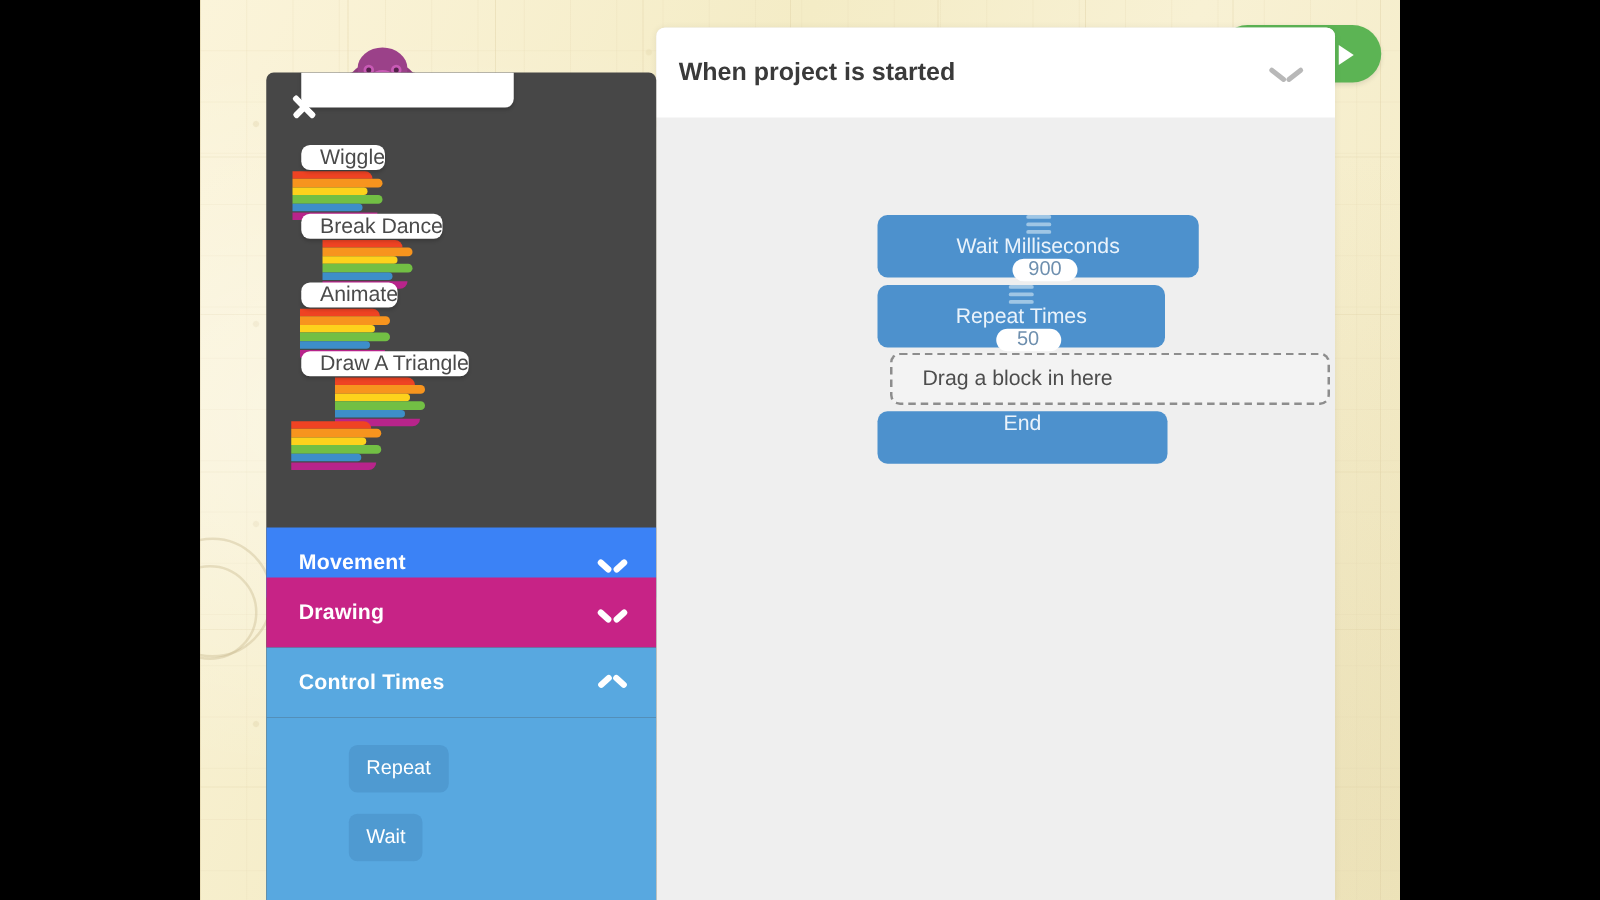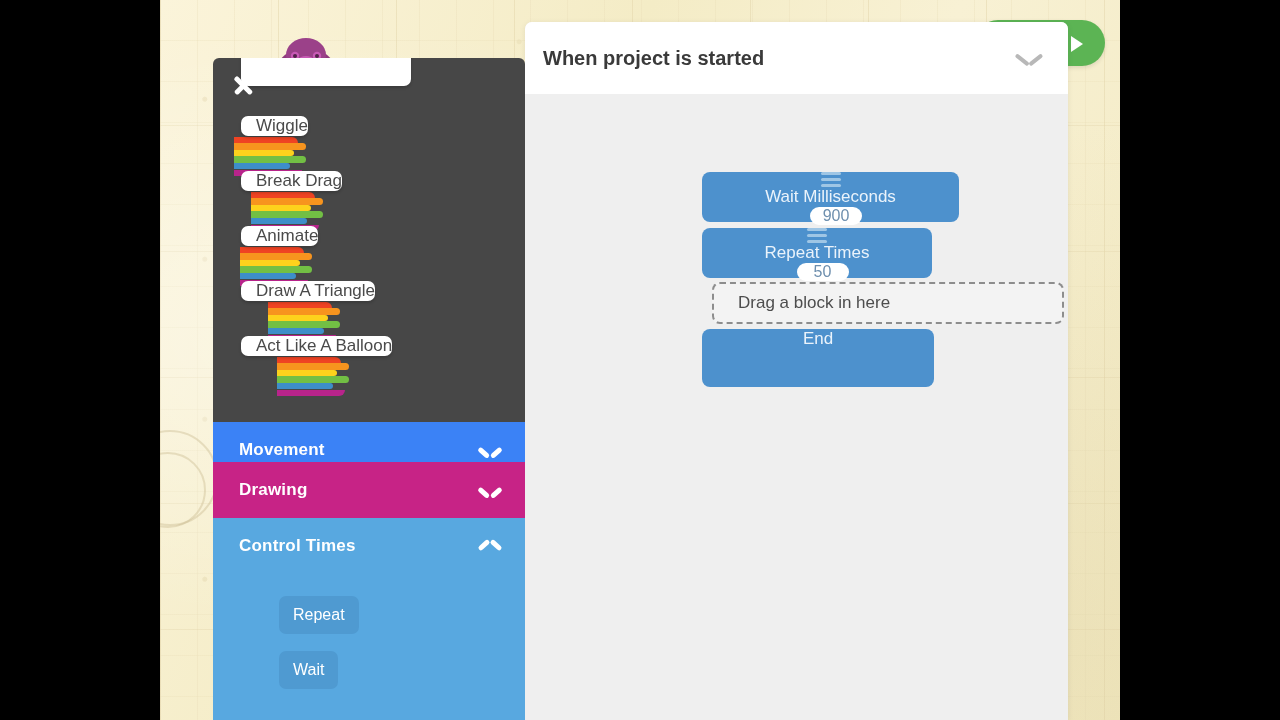--- a/index.html
+++ b/index.html
@@ -346,21 +346,21 @@
     padding: 0 13px;
     margin-left: 11px;
     display: flex;
     align-items: center;
     justify-content: center;
     font-size: 16px;
   }
 
   #block-wait   { left: 177px; top: 150px; width: 257px; height: 50px; }
   #block-repeat { left: 177px; top: 206px; width: 230px; height: 50px; }
-  #block-end    { left: 177px; top: 307px; width: 232px; height: 58px; }
+  #block-end    { left: 177px; top: 307px; width: 232px; height: 42px; }
 
   #drop-zone {
     position: absolute;
     left: 187px;
     top: 260px;
     width: 352px;
     height: 42px;
     border: 2px dashed #8d8d8d;
     border-radius: 8px;
     background: #f3f3f3;
@@ -471,21 +471,21 @@
               <i></i>
               <i></i>
               <i></i>
               <i></i>
               <i></i>
           </div>
         </div>
 
         <div class="recipe-row" style="top:113px;">
           <div class="recipe-card">
-            <span>Break Drag</span>
+            <span>Break Dance</span>
           </div>
           <div class="rainbow">
             <i></i>
               <i></i>
               <i></i>
               <i></i>
               <i></i>
               <i></i>
           </div>
         </div>
@@ -512,23 +512,20 @@
             <i></i>
               <i></i>
               <i></i>
               <i></i>
               <i></i>
               <i></i>
           </div>
         </div>
 
         <div class="recipe-row" style="top:278px;">
-          <div class="recipe-card">
-            <span>Act Like A Balloon</span>
-          </div>
           <div class="rainbow">
             <i></i>
               <i></i>
               <i></i>
               <i></i>
               <i></i>
               <i></i>
           </div>
         </div>
       </div>

